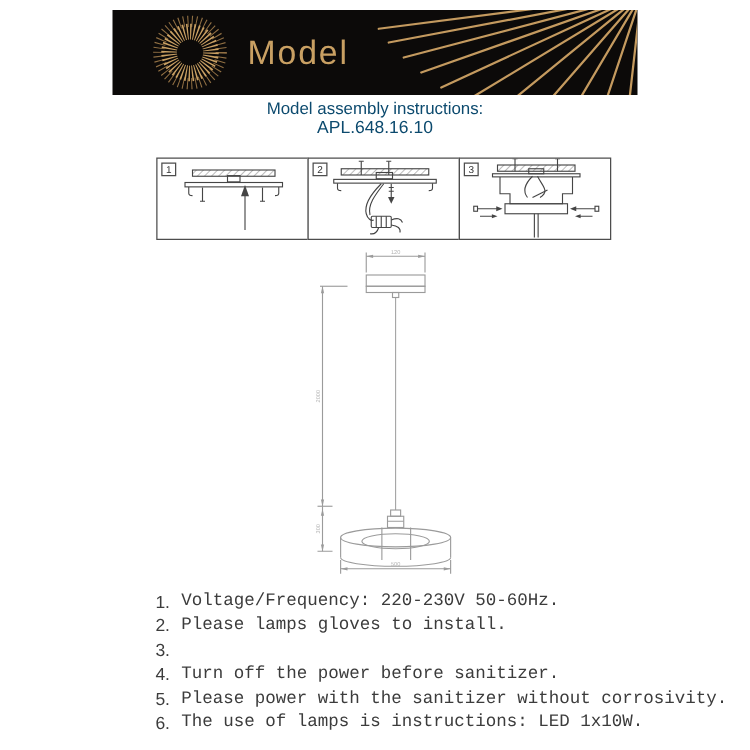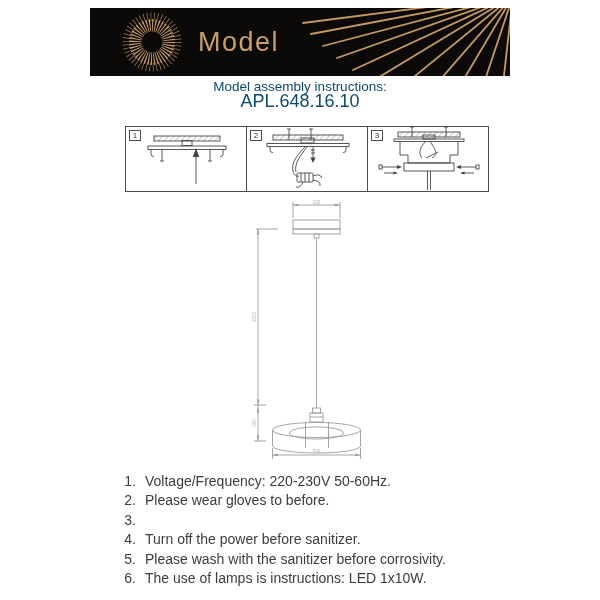--- a/index.html
+++ b/index.html
@@ -16,41 +16,41 @@
   .banner svg { display:block; }
   .starburst { position:absolute; left:26px; top:0; }
   .brand {
     position:absolute; left:108px; top:19px;
     font-size:27px; letter-spacing:1.5px; color:#c9a063; font-weight:400;
   }
   .rays { position:absolute; right:0; top:0; }
   
   .title-block { position:absolute; left:0; top:79px; width:600px; text-align:center; color:#0c4a6e; }
   .title-line1 { font-size:13.5px; line-height:15px; }
-  .title-line2 { font-size:18px; line-height:15px; }
+  .title-line2 { font-size:14px; line-height:15px; }
   
   .steps { position:absolute; left:125px; top:126px; display:flex; }
   .step-panel {
     position:relative; width:122px; height:66px; border:1px solid #4d4d4d;
     background:#fff; margin-left:-1px;
   }
   .step-panel:first-child { margin-left:0; }
   .step-badge {
     position:absolute; left:3px; top:3px; width:12px; height:11px;
     border:1px solid #4d4d4d; font-size:8px; line-height:10px; text-align:center;
     color:#333; background:#fff; z-index:2;
   }
   .step-art { position:absolute; left:0; top:0; }
   
   .drawing { position:absolute; left:220px; top:190px; }
   
   .instructions { position:absolute; left:118px; top:472px; width:420px; }
   .instr-row { display:flex; font-size:14px; line-height:19.4px; color:#3c3c3c; }
   .instr-num { width:18px; text-align:right; margin-right:9px; flex:none; }
-  .instr-text { white-space:nowrap; }
+  .instr-text { white-space:nowrap;font-family:Liberation Mono, monospace; }
 </style>
 </head>
 <body>
 
 <div class="page">
 
   <div class="banner">
     <svg class="starburst" width="72" height="68" viewBox="0 0 72 68">
       <circle cx="36" cy="34" r="25" fill="none" stroke="#a8814e" stroke-width="9" stroke-dasharray="0.8 2.6" opacity="0.85"></circle>
       <circle cx="36" cy="34" r="16" fill="none" stroke="#c9a063" stroke-width="14" stroke-dasharray="1 1.5"></circle>
@@ -235,32 +235,32 @@
     </g>
   </svg>
 
   <div class="instructions">
     <div class="instr-row">
       <span class="instr-num">1.</span>
       <span class="instr-text">Voltage/Frequency: 220-230V 50-60Hz.</span>
     </div>
     <div class="instr-row">
       <span class="instr-num">2.</span>
-      <span class="instr-text">Please wear gloves to before.</span>
+      <span class="instr-text">Please lamps gloves to install.</span>
     </div>
     <div class="instr-row">
       <span class="instr-num">3.</span>
     </div>
     <div class="instr-row">
       <span class="instr-num">4.</span>
       <span class="instr-text">Turn off the power before sanitizer.</span>
     </div>
     <div class="instr-row">
       <span class="instr-num">5.</span>
-      <span class="instr-text">Please wash with the sanitizer before corrosivity.</span>
+      <span class="instr-text">Please power with the sanitizer without corrosivity.</span>
     </div>
     <div class="instr-row">
       <span class="instr-num">6.</span>
       <span class="instr-text">The use of lamps is instructions: LED 1x10W.</span>
     </div>
   </div>
 
 </div>
 
 </body></html>

